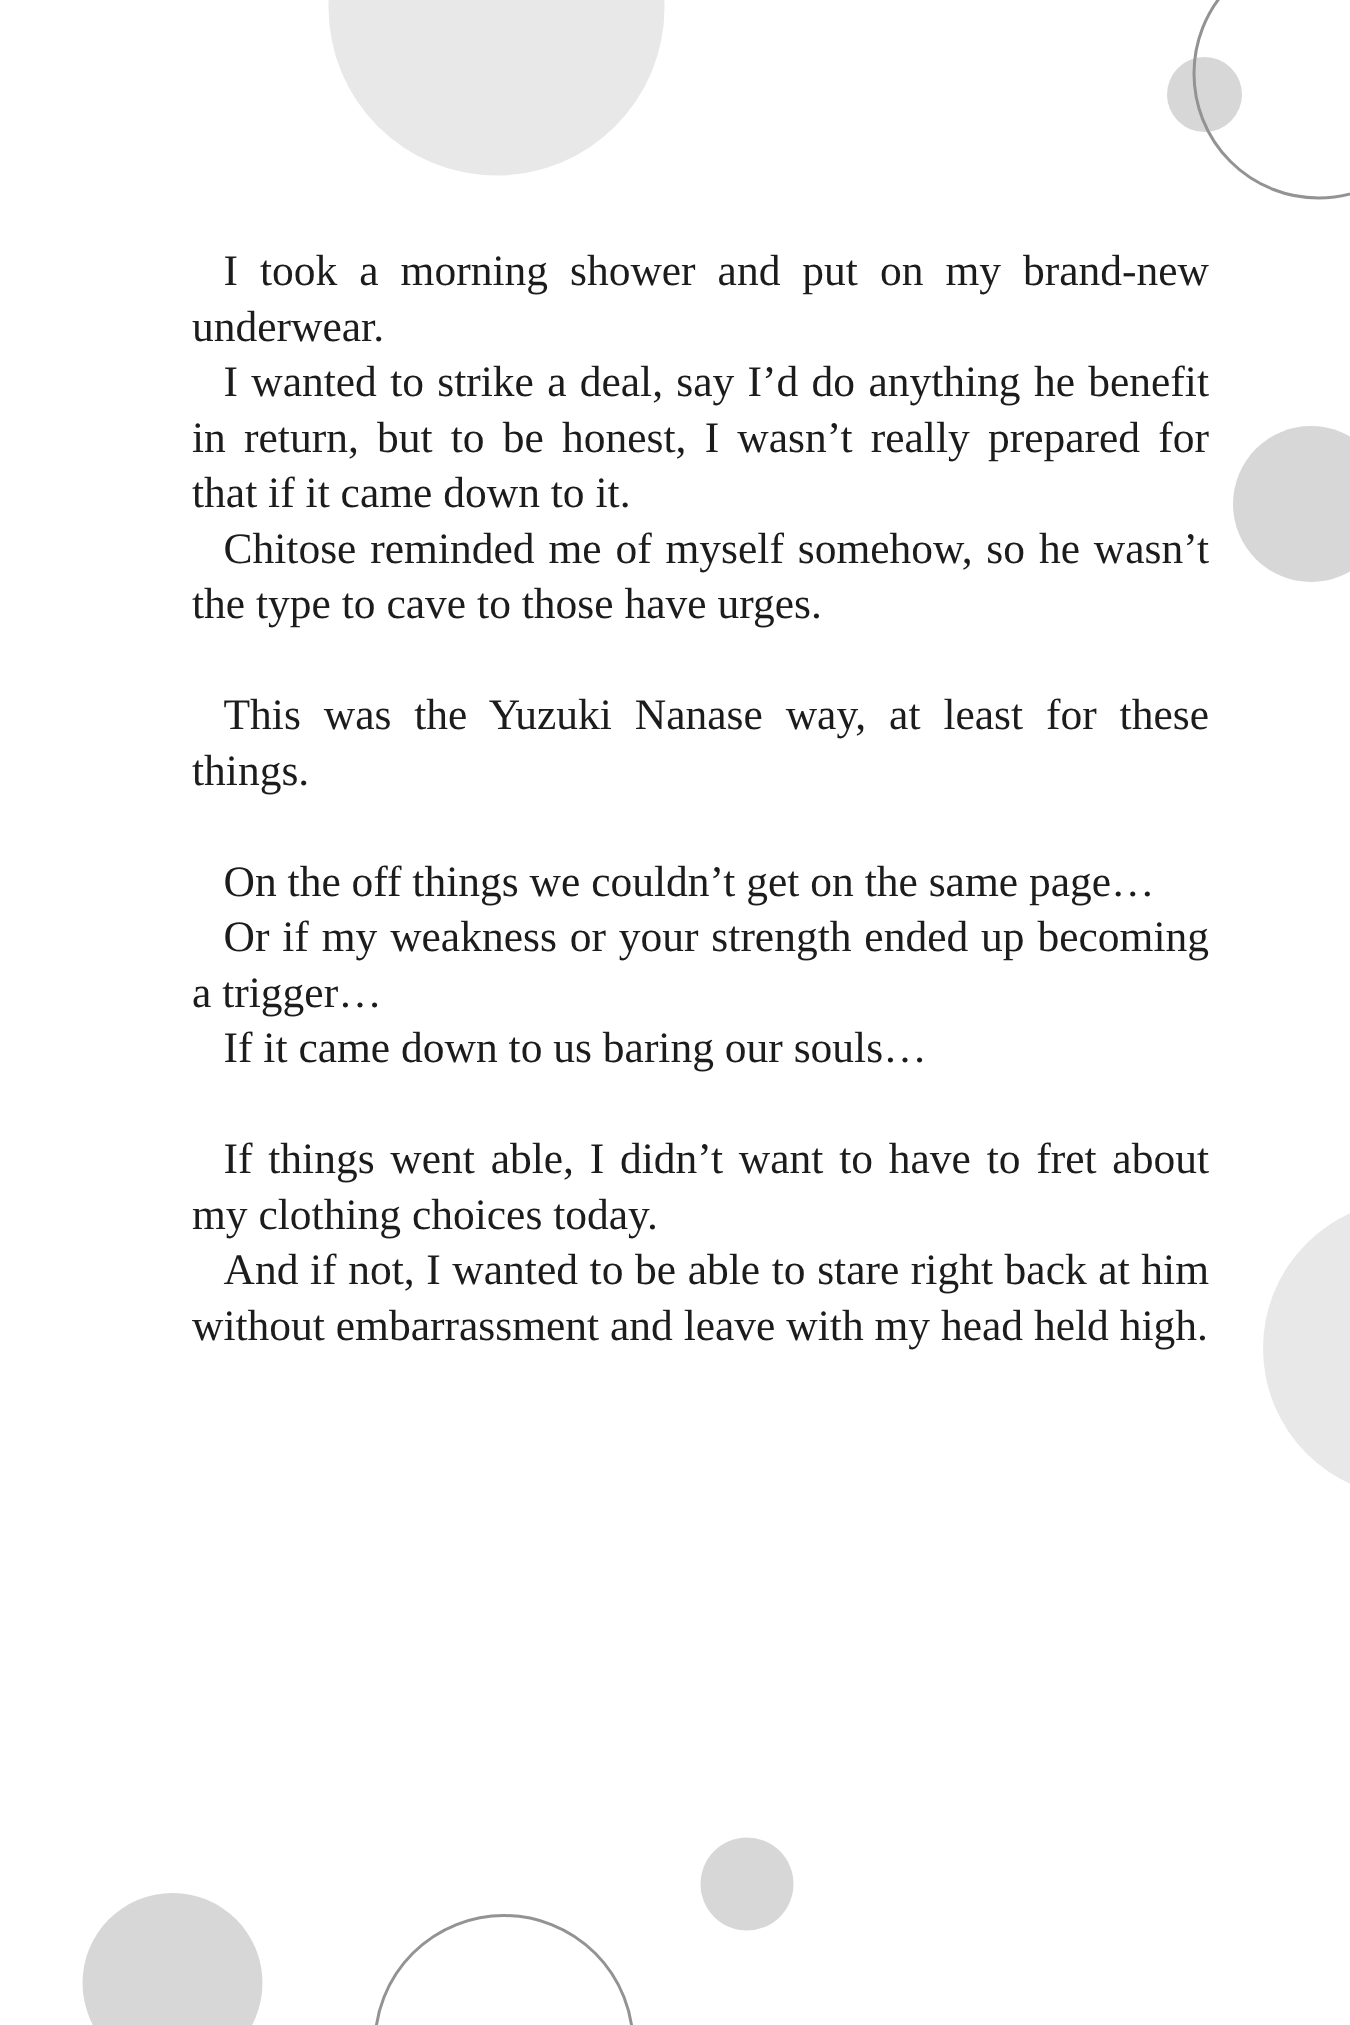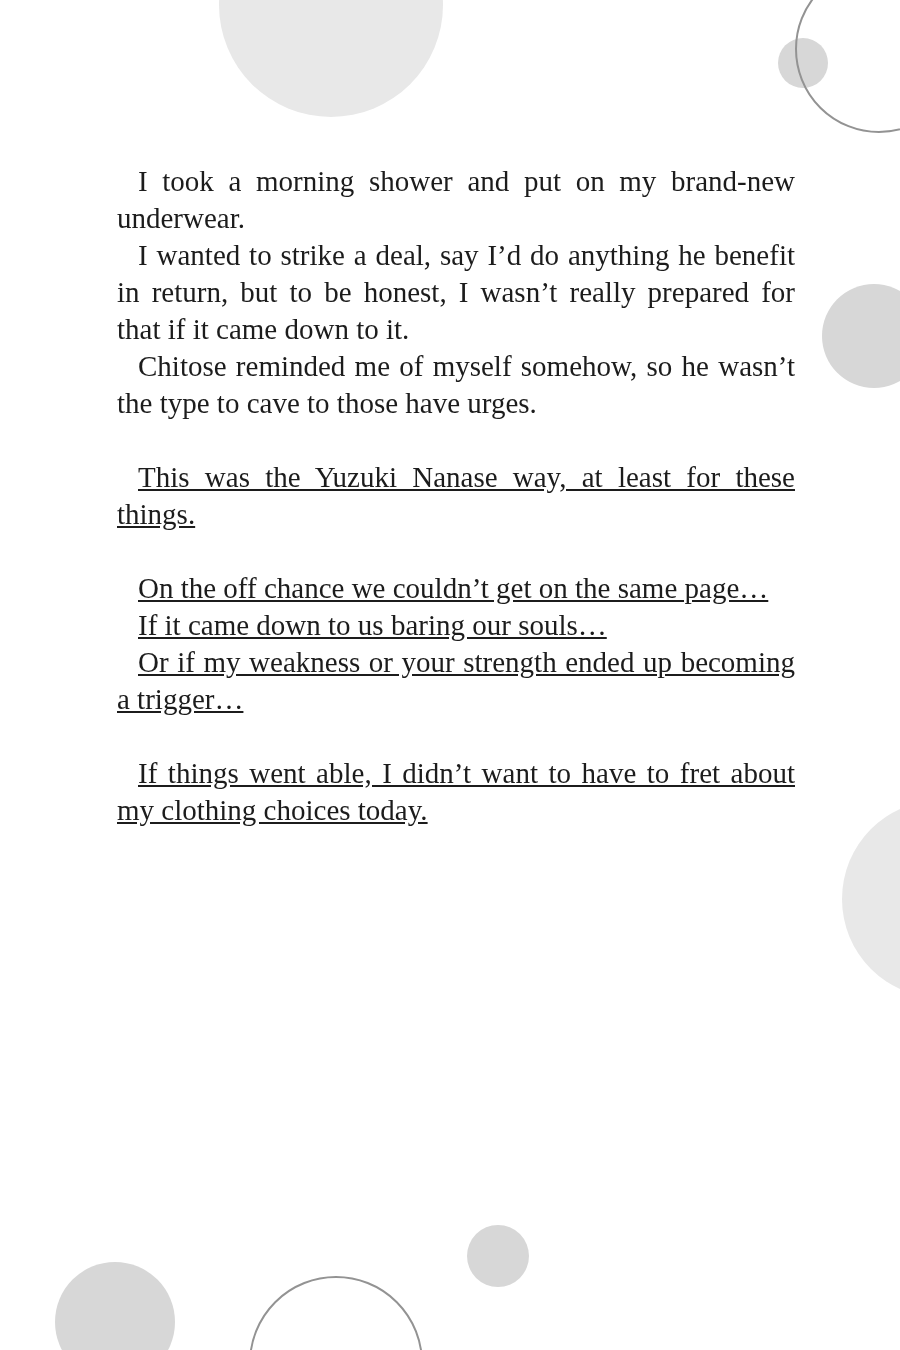--- a/index.html
+++ b/index.html
@@ -29,34 +29,34 @@
   #circle-topright-ring { left: 795px; top: -35px;  width: 164px; height: 164px; }
   #circle-right-mid     { left: 822px; top: 284px;  width: 104px; height: 104px; }
   #circle-right-low     { left: 842px; top: 800px;  width: 198px; height: 198px; }
   #circle-bottom-dot    { left: 467px; top: 1225px; width: 62px;  height: 62px;  }
   #circle-bottom-left   { left: 55px;  top: 1262px; width: 120px; height: 120px; }
   #circle-bottom-ring   { left: 249px; top: 1276px; width: 170px; height: 170px; }
 
   
   #text-block {
     position: absolute;
-    left: 117px;
+    left: 128px;
     top: 163px;
     width: 678px;
     color: #1c1c1c;
     font-size: 29px;
     line-height: 37px;
     text-align: justify;
   }
   #text-block p {
     margin: 0;
     padding: 0;
     text-indent: 21px;
   }
-  .group + .group { margin-top: 37px; text-decoration: underline; }
+  .group + .group { margin-top: 37px; }
 </style>
 </head>
 <body>
 
 <div id="page">
 
   <div class="circle fill-light" id="circle-top-center"></div>
   <div class="circle fill-mid" id="circle-topright-dot"></div>
   <div class="circle outline" id="circle-topright-ring"></div>
   <div class="circle fill-mid" id="circle-right-mid"></div>
@@ -71,24 +71,25 @@
       <p>I took a morning shower and put on my brand-new underwear.</p>
       <p>I wanted to strike a deal, say I’d do anything he benefit in return, but to be honest, I wasn’t really prepared for that if it came down to it.</p>
       <p>Chitose reminded me of myself somehow, so he wasn’t the type to cave to those have urges.</p>
     </div>
 
     <div class="group">
       <p>This was the Yuzuki Nanase way, at least for these things.</p>
     </div>
 
     <div class="group">
-      <p>On the off chance we couldn’t get on the same page…</p>
+      <p>On the off things we couldn’t get on the same page…</p>
+      <p>Or if my weakness or your strength ended up becoming a trigger…</p>
       <p>If it came down to us baring our souls…</p>
-      <p>Or if my weakness or your strength ended up becoming a trigger…</p>
     </div>
 
     <div class="group">
       <p>If things went able, I didn’t want to have to fret about my clothing choices today.</p>
+      <p>And if not, I wanted to be able to stare right back at him without embarrassment and leave with my head held high.</p>
     </div>
 
 
   </div>
 </div>
 
 </body></html>

